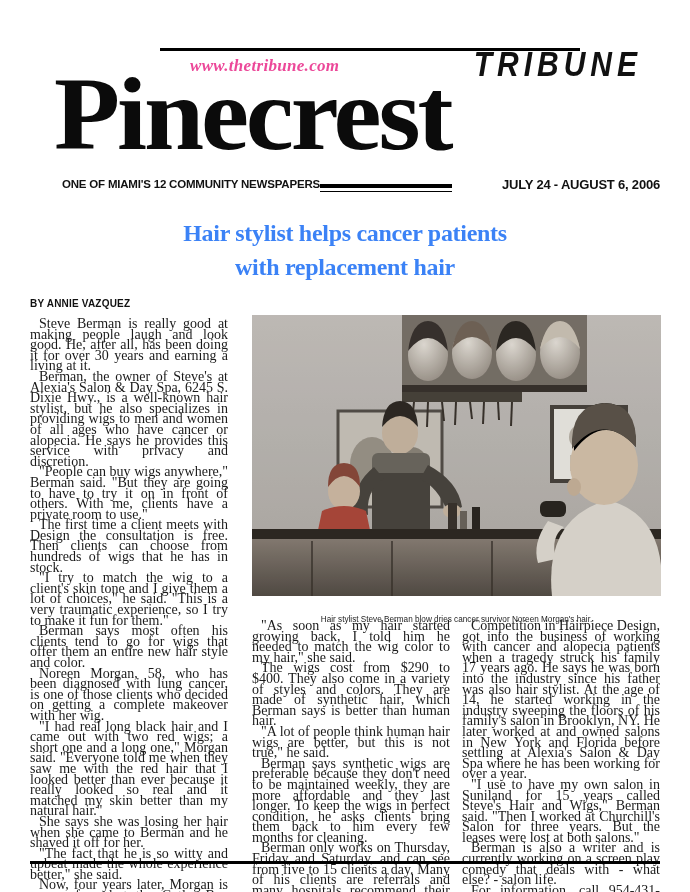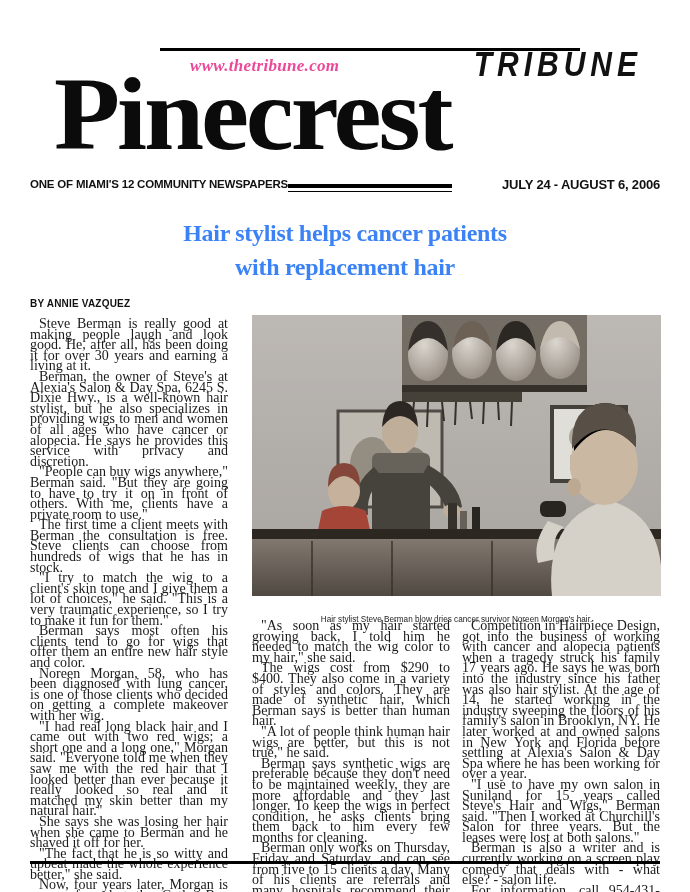--- a/index.html
+++ b/index.html
@@ -72,20 +72,21 @@
     transform: scaleX(1.04);
     transform-origin: left top;
     white-space: nowrap;
   }
 
   
   .mast-footer {
     position: relative;
     height: 26px;
     margin-top: 4px;
+    margin-left: 32px;
   }
   .mast-footer .tagline {
     position: absolute;
     left: 0;
     top: 2px;
     font-family: "Liberation Sans", sans-serif;
     font-weight: bold;
     font-size: 11.5px;
     letter-spacing: -0.2px;
     color: #111;
@@ -208,21 +209,21 @@
   </div>
 
   <div class="byline">BY ANNIE VAZQUEZ</div>
 
   <div class="content">
 
     <div class="col col-left">
       <p>Steve Berman is really good at making people laugh and look good. He, after all, has been doing it for over 30 years and earning a living at it.</p>
       <p>Berman, the owner of Steve's at Alexia's Salon &amp; Day Spa, 6245 S. Dixie Hwy., is a well-known hair stylist, but he also specializes in providing wigs to men and women of all ages who have cancer or alopecia. He says he provides this service with privacy and discretion.</p>
       <p>"People can buy wigs anywhere," Berman said. "But they are going to have to try it on in front of others. With me, clients have a private room to use."</p>
-      <p>The first time a client meets with Berman the consultation is free. Steve clients can choose from hundreds of wigs that he has in stock.</p>
+      <p>The first time a client meets with Design the consultation is free. Then clients can choose from hundreds of wigs that he has in stock.</p>
       <p>"I try to match the wig to a client's skin tone and I give them a lot of choices," he said. "This is a very traumatic experience, so I try to make it fun for them."</p>
       <p>Berman says most often his clients tend to go for wigs that offer them an entire new hair style and color.</p>
       <p>Noreen Morgan, 58, who has been diagnosed with lung cancer, is one of those clients who decided on getting a complete makeover with her wig.</p>
       <p>"I had real long black hair and I came out with two red wigs; a short one and a long one," Morgan said. "Everyone told me when they saw me with the red hair that I looked better than ever because it really looked so real and it matched my skin better than my natural hair."</p>
       <p>She says she was losing her hair when she came to Berman and he shaved it off for her.</p>
       <p>"The fact that he is so witty and upbeat made the whole experience better," she said.</p>
       <p>Now, four years later, Morgan is cancer free, but the Cutler Bay resident continues to come to Berman to cut, color, and style her hair the way her short wig looked.</p>
     </div>
 
     <div class="photo-block">

